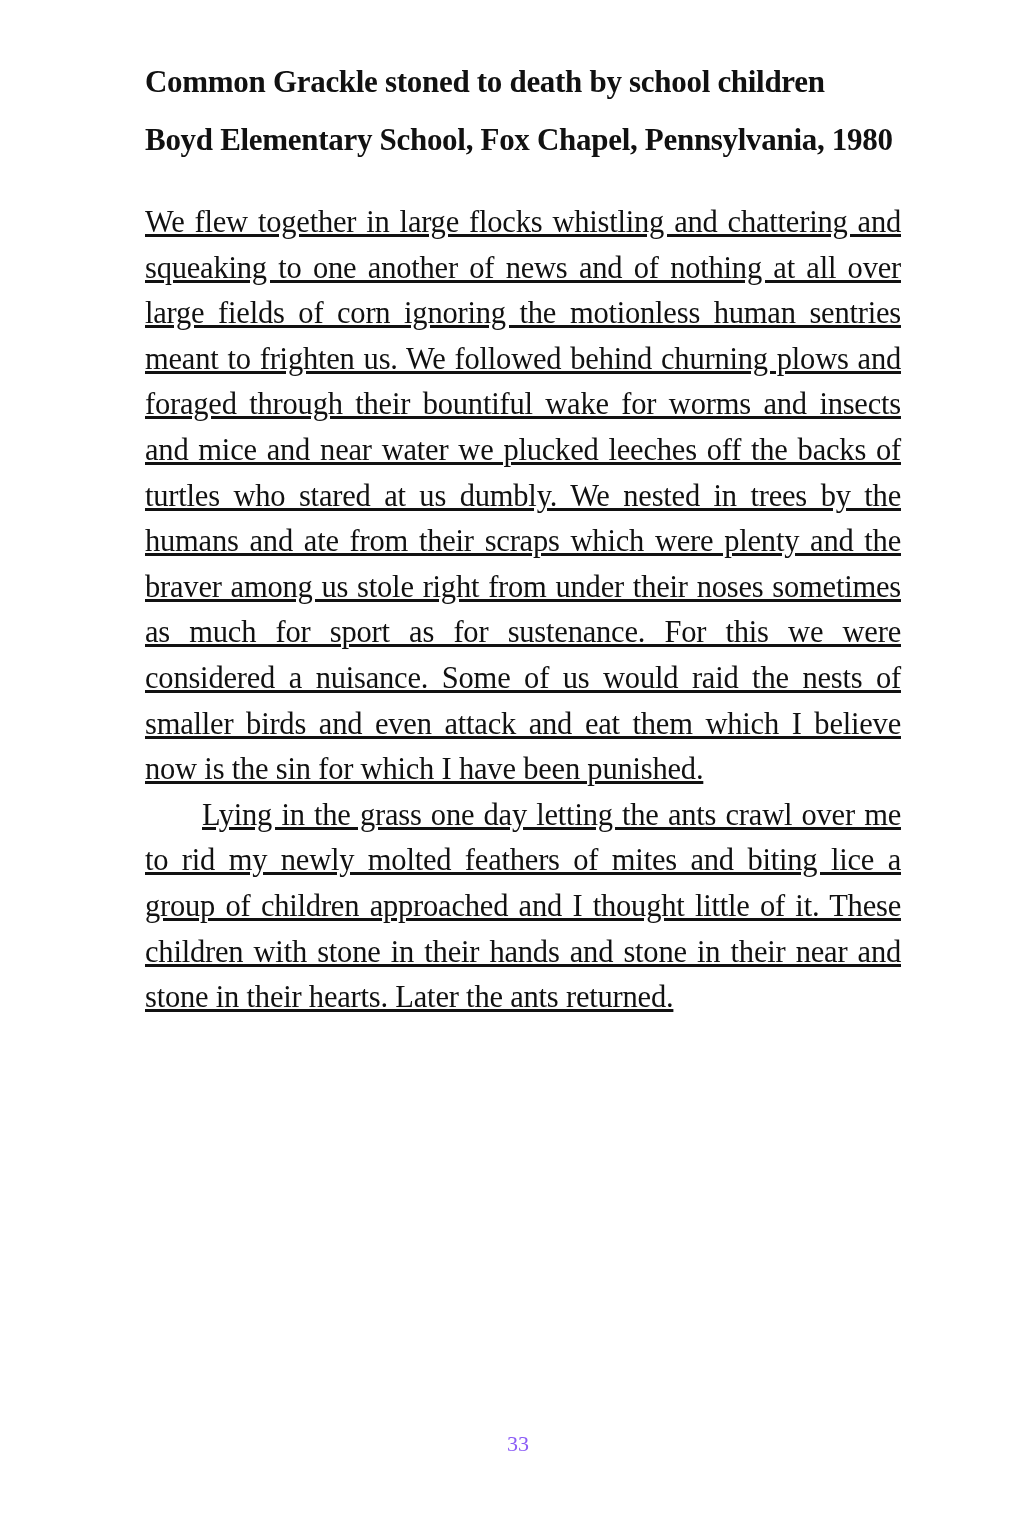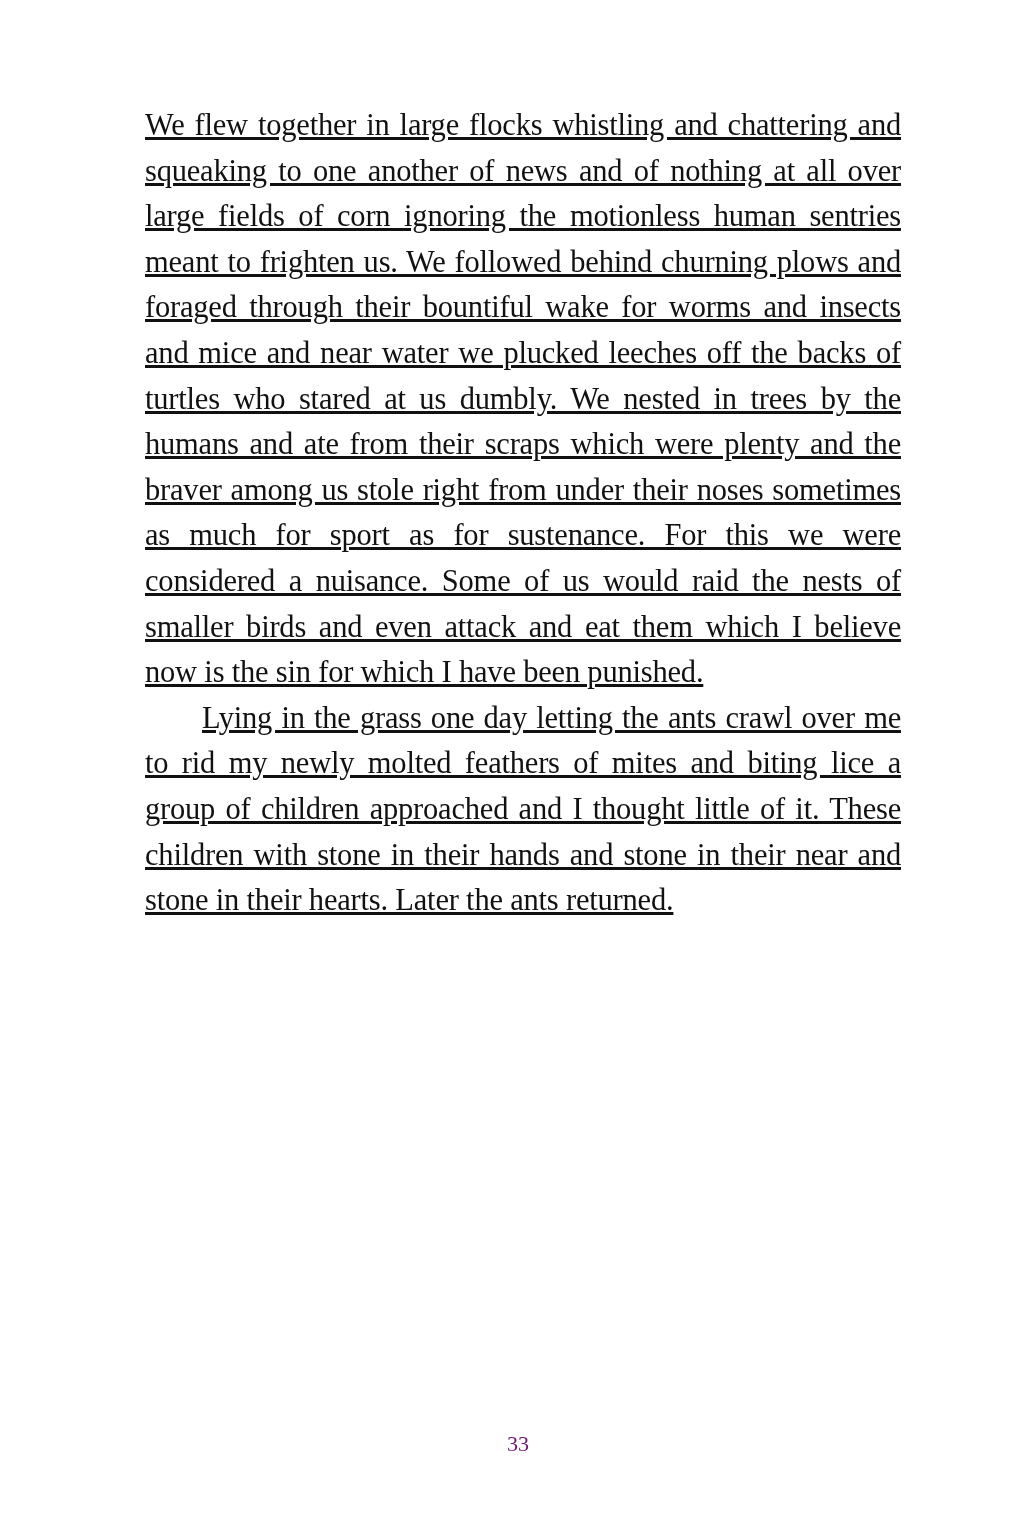--- a/index.html
+++ b/index.html
@@ -58,26 +58,28 @@
       text-indent: 57px;
     }
     .page-number {
       position: absolute;
       left: 0;
       width: 1036px;
       top: 1430px;
       text-align: center;
       font-size: 22px;
       line-height: 28px;
-      color: #701a75;
+      color: #8b5cf6;
     }
   </style>
 </head>
 <body>
 
 <div class="page">
+  <h1 class="title">Common Grackle stoned to death by school children</h1>
+  <h2 class="location">Boyd Elementary School, Fox Chapel, Pennsylvania, 1980</h2>
   <div class="body-text">
     <p class="para">We flew together in large flocks whistling and chattering and squeaking to one another of news and of nothing at all over large fields of corn ignoring the motionless human sentries meant to frighten us. We followed behind churning plows and foraged through their bountiful wake for worms and insects and mice and near water we plucked leeches off the backs of turtles who stared at us dumbly. We nested in trees by the humans and ate from their scraps which were plenty and the braver among us stole right from under their noses sometimes as much for sport as for sustenance. For this we were considered a nuisance. Some of us would raid the nests of smaller birds and even attack and eat them which I believe now is the sin for which I have been punished.</p>
     <p class="para indent">Lying in the grass one day letting the ants crawl over me to rid my newly molted feathers of mites and biting lice a group of children approached and I thought little of it. These children with stone in their hands and stone in their near and stone in their hearts. Later the ants returned.</p>
   </div>
 </div>
 
 <div class="page-number">33</div>
 
 </body></html>

